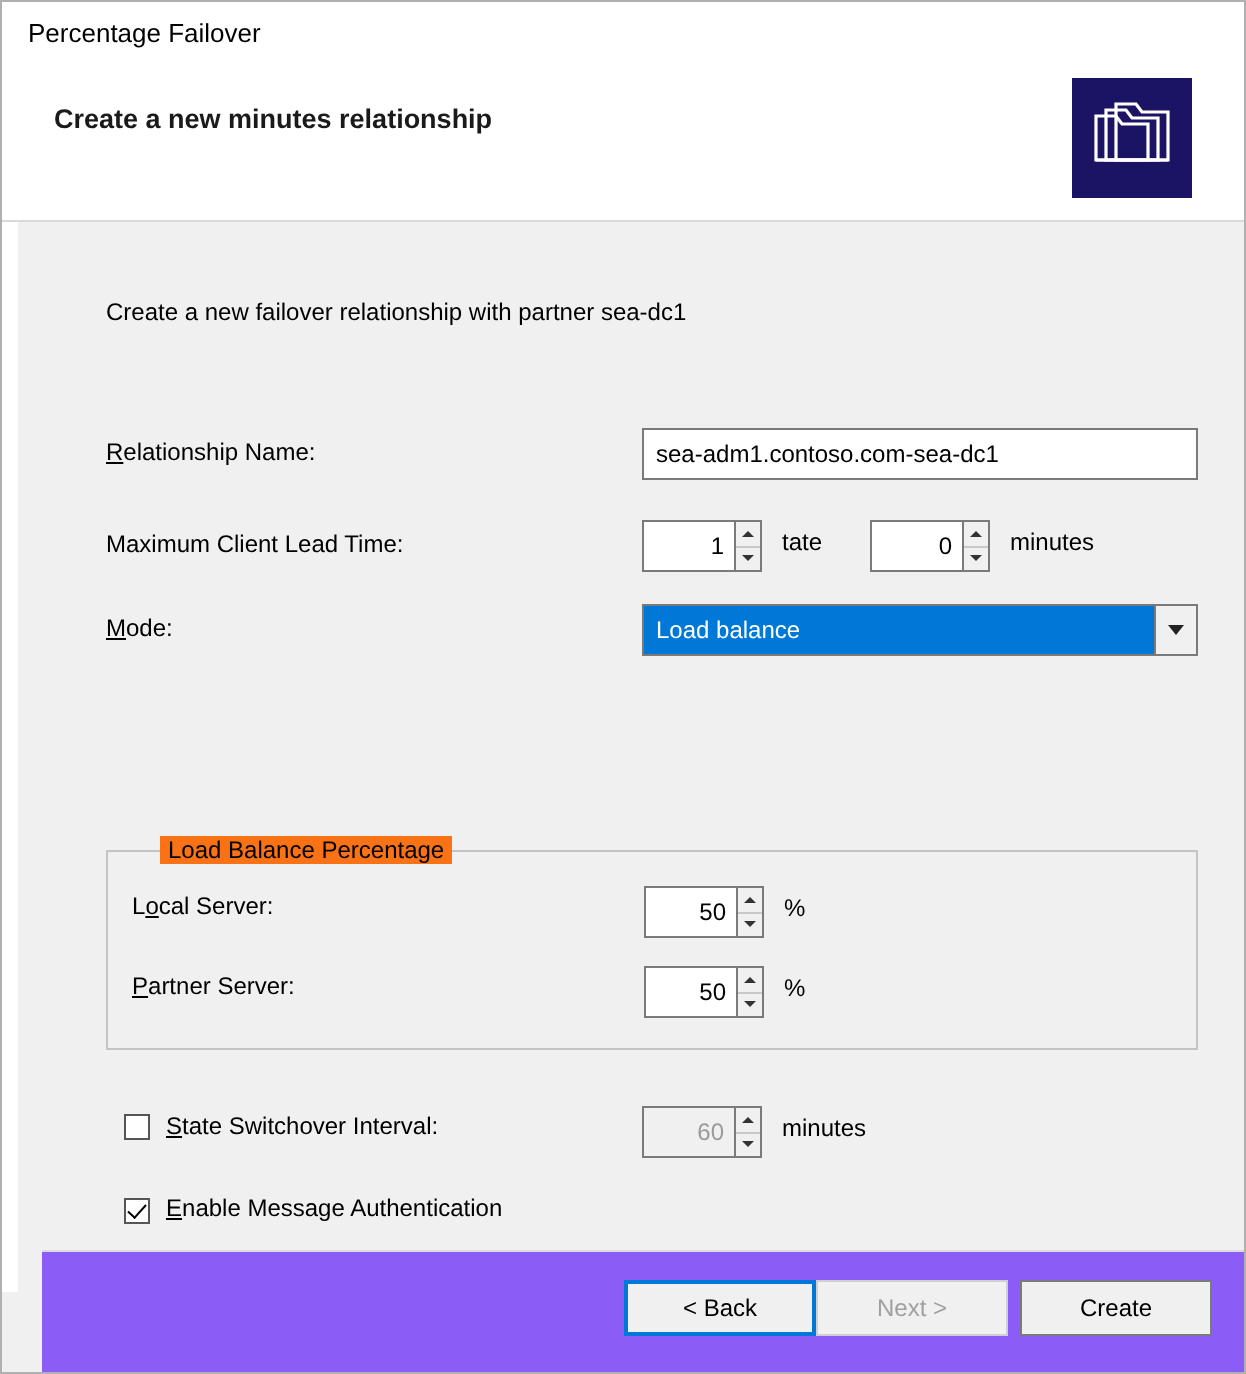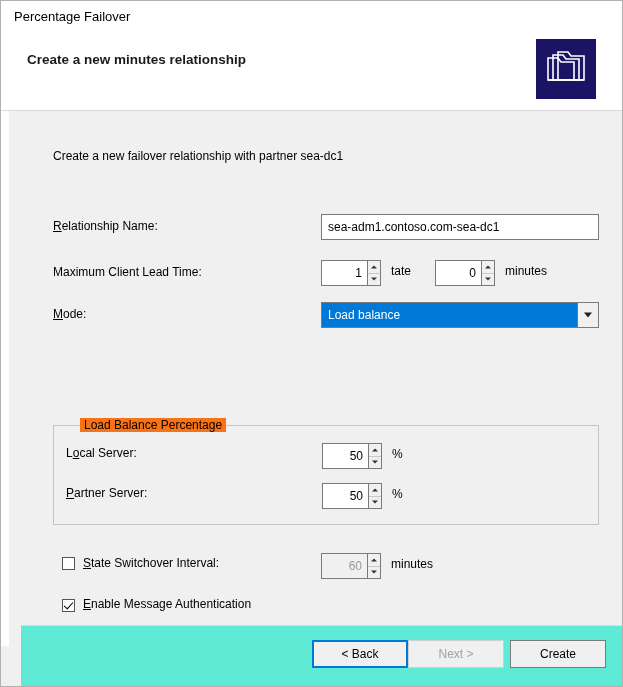--- a/index.html
+++ b/index.html
@@ -234,21 +234,21 @@
     transform: rotate(42deg);
   }
 
   
   .footer {
     position: absolute;
     left: 0;
     right: 0;
     bottom: 0;
     height: 60px;
-    background: #5eead4;
+    background: #8b5cf6;
     border-top: 1px solid #dcdcdc;
     margin-left: 20px;
   }
   .btn {
     position: absolute;
     top: 14px;
     width: 96px;
     height: 28px;
     box-sizing: border-box;
     background: #f0f0f0;

